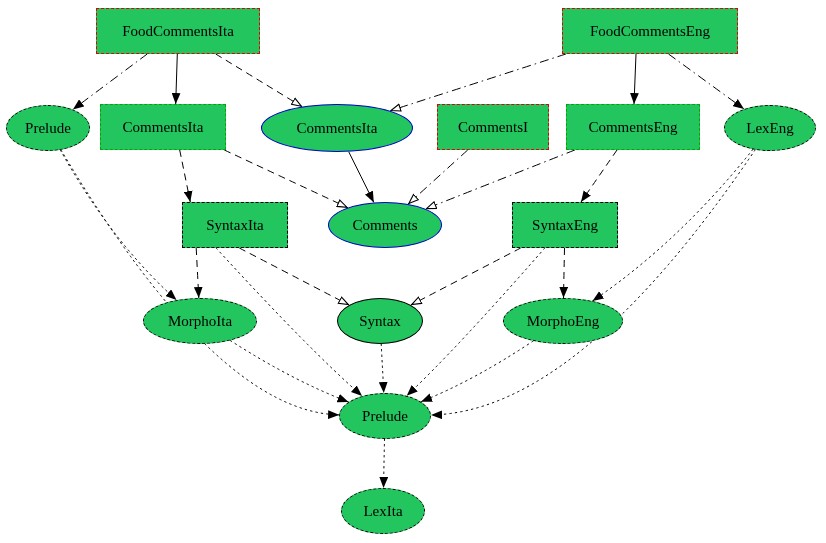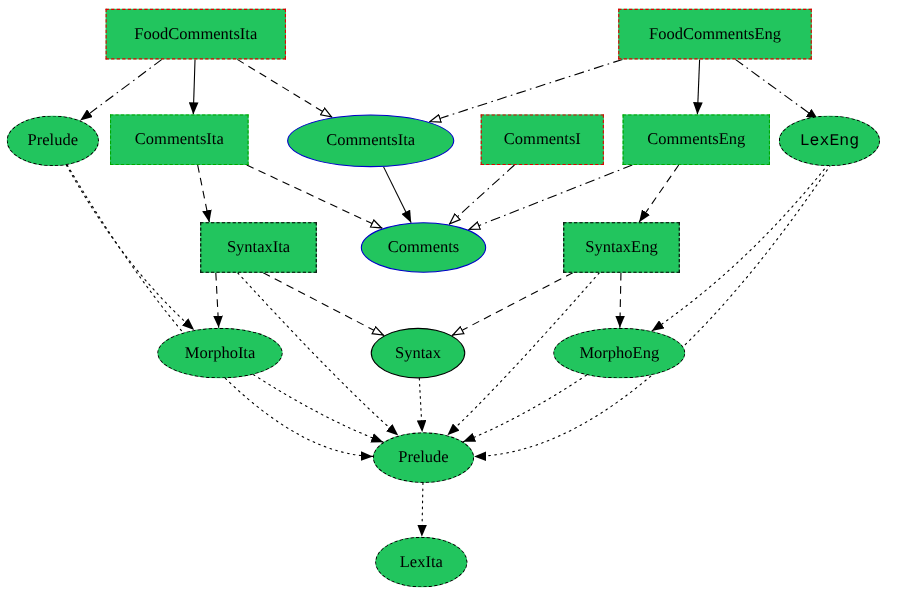--- a/index.html
+++ b/index.html
@@ -79,21 +79,21 @@
     </div>
   <div class="node ellipse" style="left: 261px; top: 104px; width: 152px; height: 48px; border-style: solid; border-color: rgb(0, 0, 200);">
       <span>CommentsIta</span>
     </div>
   <div class="node rect" style="left: 437px; top: 104px; width: 112px; height: 46px; border-style: dashed; border-color: rgb(224, 0, 0);">
       <span>CommentsI</span>
     </div>
   <div class="node rect" style="left: 566px; top: 104px; width: 134px; height: 46px; border-style: dashed; border-color: rgb(0, 168, 0);">
       <span>CommentsEng</span>
     </div>
-  <div class="node ellipse" style="left: 708px; top: 105px; width: 92px; height: 46px; border-style: dashed; border-color: rgb(0, 0, 0); font-family: Liberation Mono, monospace;">
+  <div class="node ellipse" style="left: 724px; top: 105px; width: 92px; height: 46px; border-style: dashed; border-color: rgb(0, 0, 0);">
       <span>LexEng</span>
     </div>
 
   <div class="node rect" style="left: 142px; top: 202px; width: 106px; height: 46px; border-style: dashed; border-color: rgb(0, 0, 0); margin-left: 40px;">
       <span>SyntaxIta</span>
     </div>
   <div class="node ellipse" style="left: 328px; top: 202px; width: 114px; height: 46px; border-style: solid; border-color: rgb(0, 0, 200);">
       <span>Comments</span>
     </div>
   <div class="node rect" style="left: 512px; top: 202px; width: 106px; height: 46px; border-style: dashed; border-color: rgb(0, 0, 0);">

